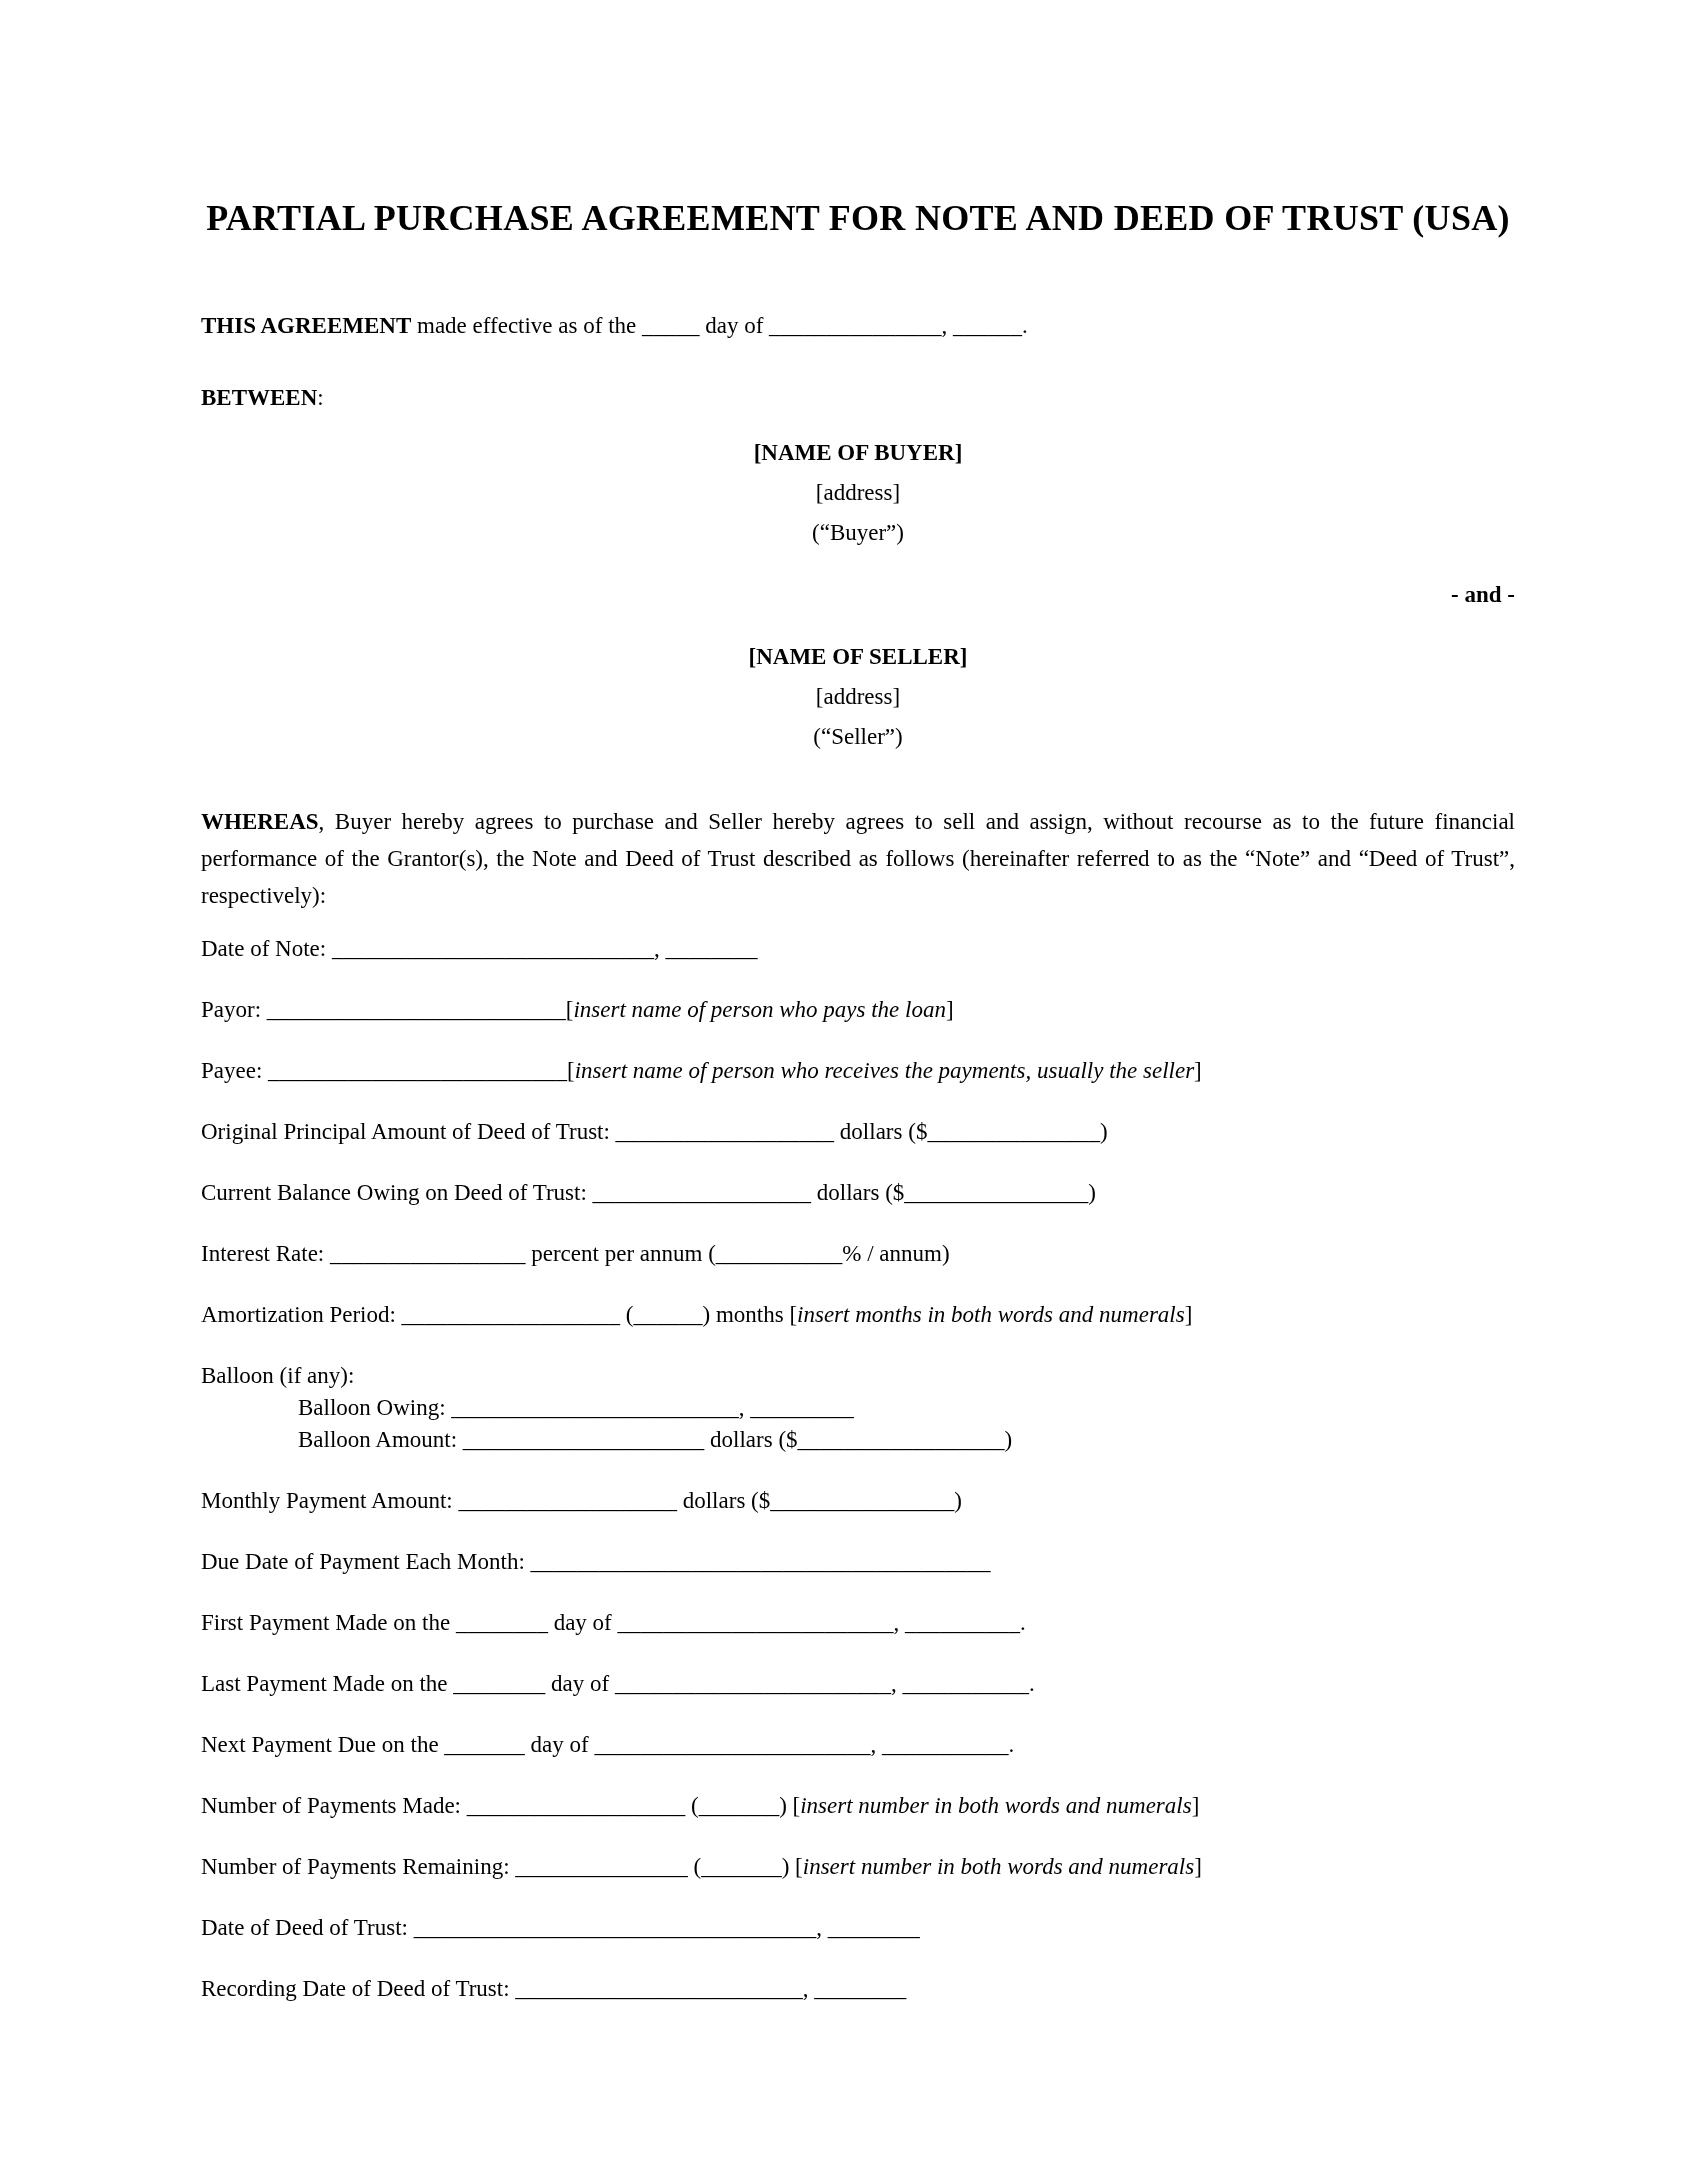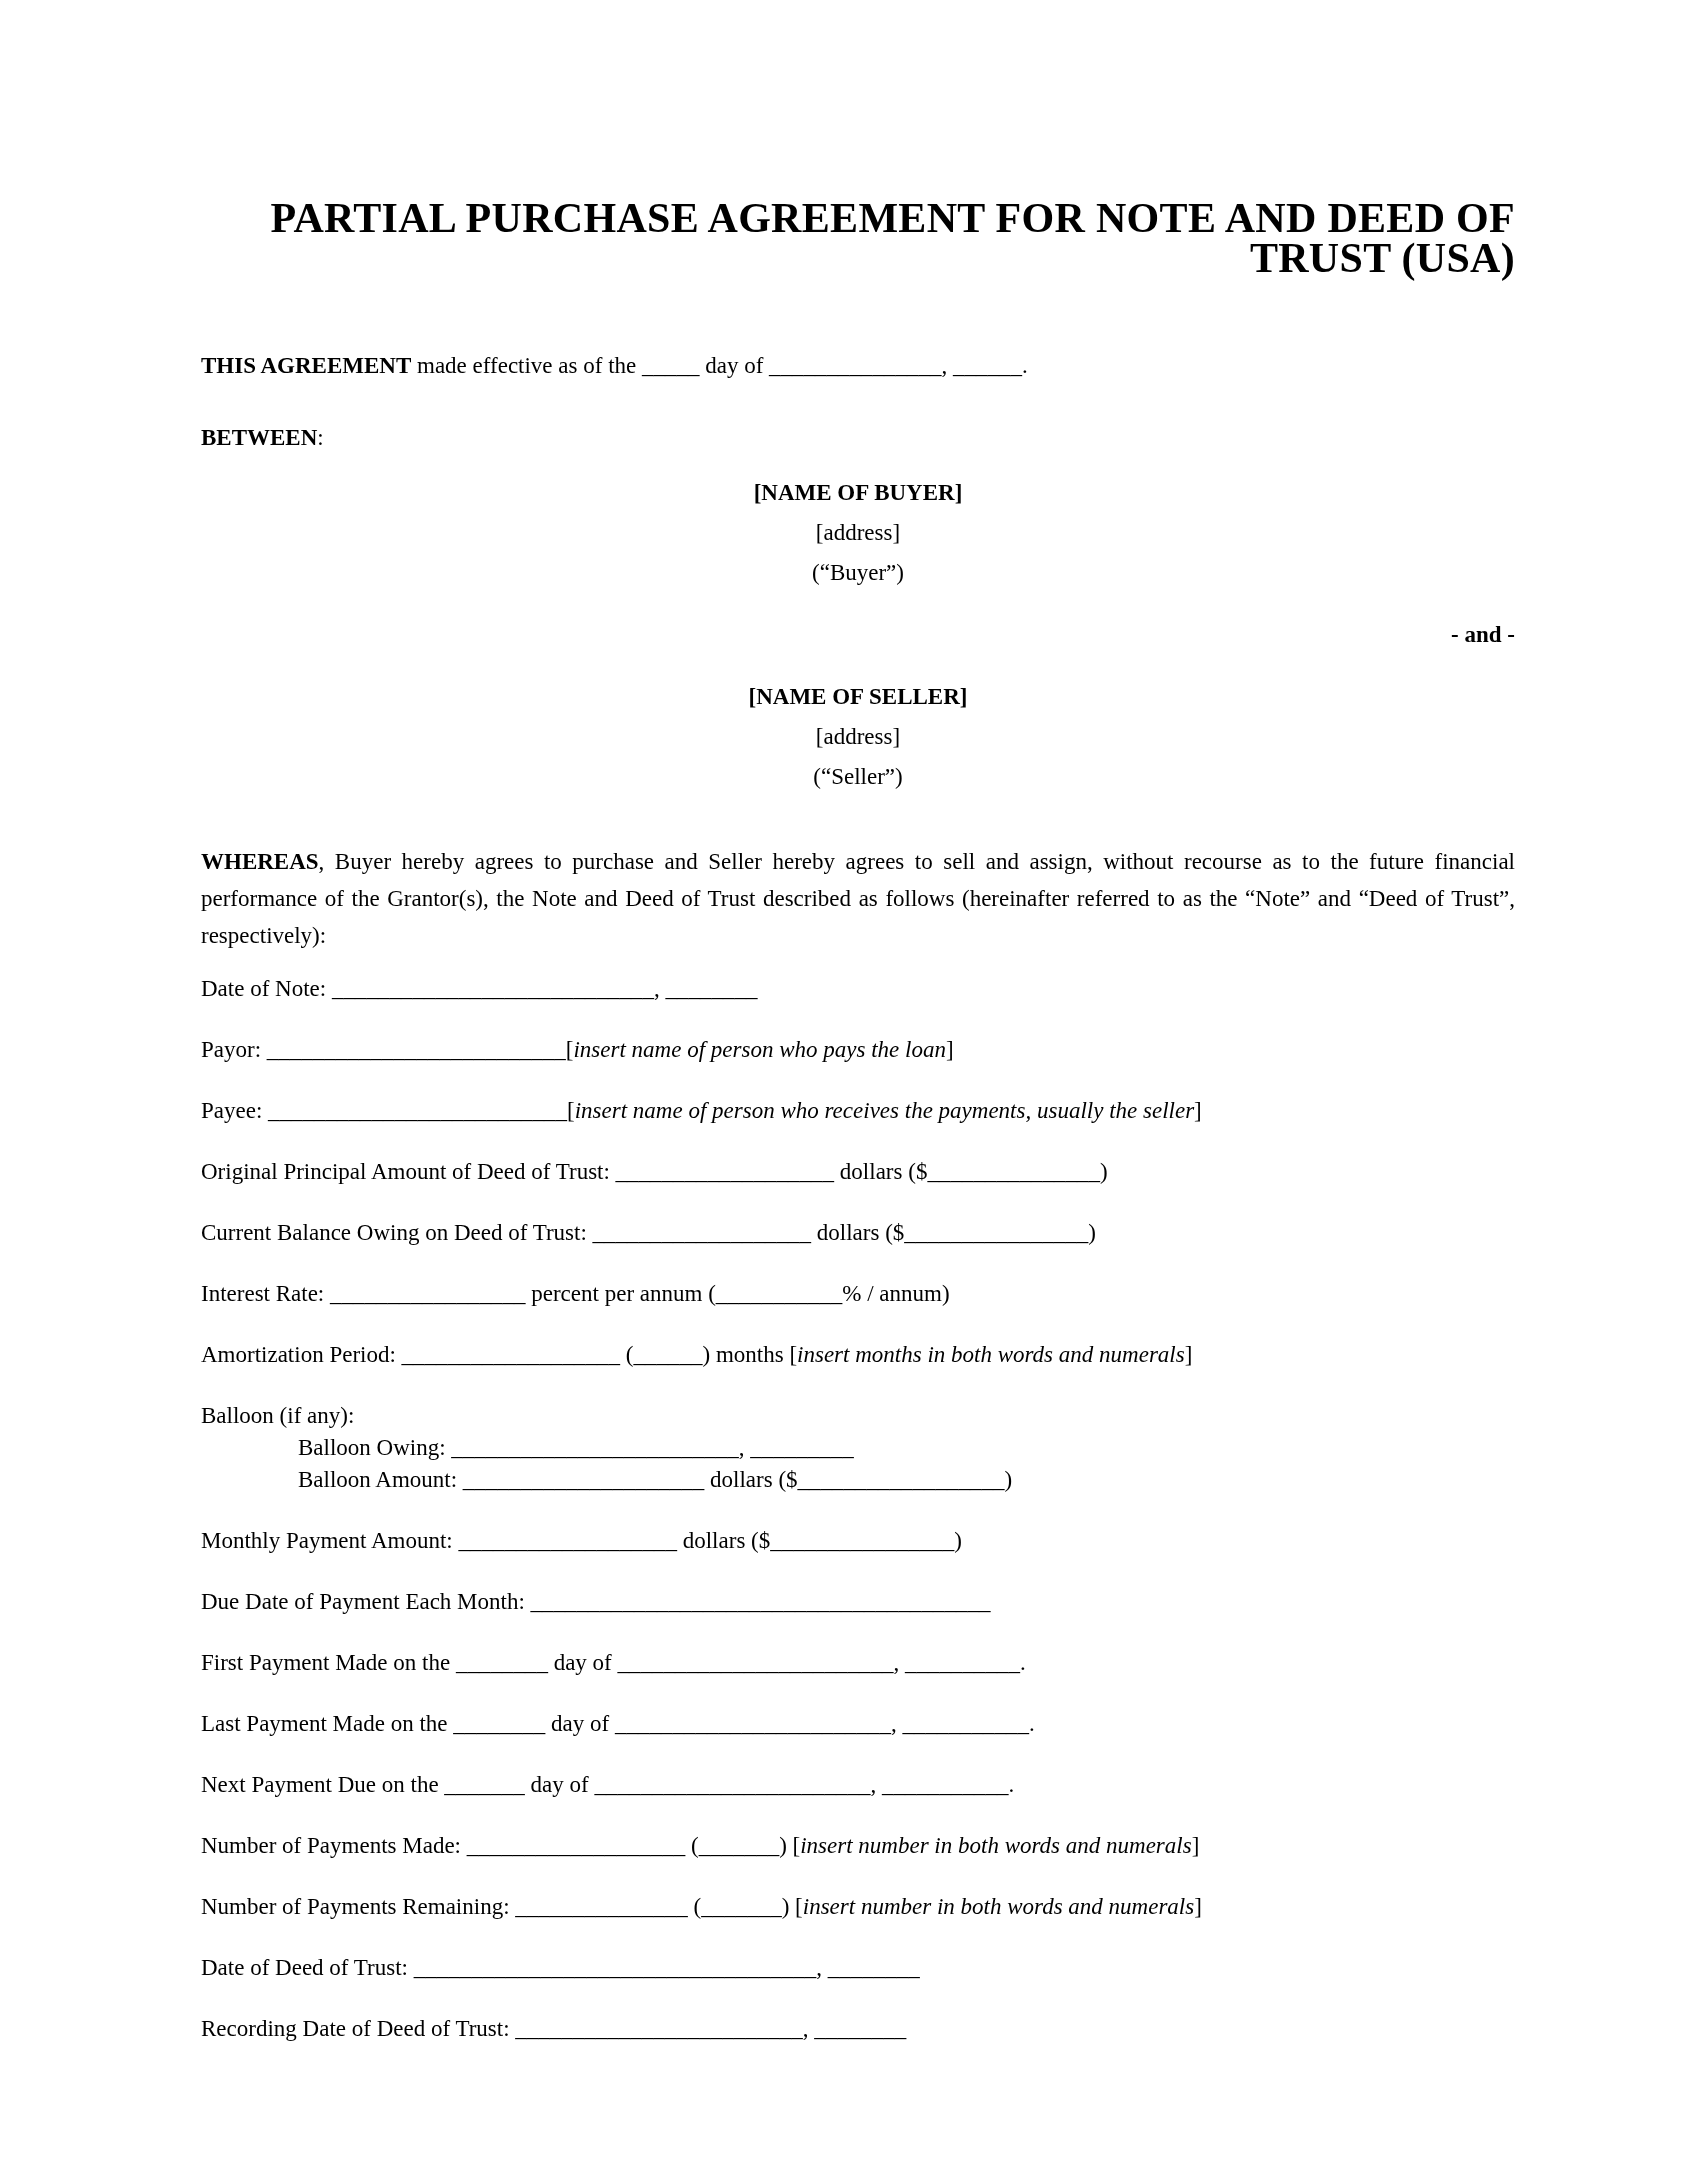--- a/index.html
+++ b/index.html
@@ -10,23 +10,23 @@
     height: 2178px;
     background: #ffffff;
     color: #000000;
     font-family: "Liberation Serif", serif;
     font-size: 23px;
     padding: 198px 168px 0 201px;
     overflow: hidden;
   }
   p { margin: 0; font-family: Liberation Serif, serif; }
   .title {
-    font-size: 42px;
+    font-size: 36px;
     font-weight: 700;
-    text-align: right;
+    text-align: center;
     letter-spacing: 0.3px;
     margin: 0 0 73px 0;
     line-height: 40px;
   }
   .effective { margin: 0 0 42px 0; line-height: 30px; }
   .between   { margin: 16px 0 24px 0; line-height: 30px; }
   .party p   { line-height: 32px; text-align: center; margin-top: 8px; }
   .and-sep   { margin: 30px 0 30px 0; line-height: 32px; text-align: right; font-weight: 700; }
   .whereas   { margin: 50px 0 20px 0; line-height: 37px; text-align: justify; }
   .field-line { margin: 0 0 31px 0; line-height: 30px; }

